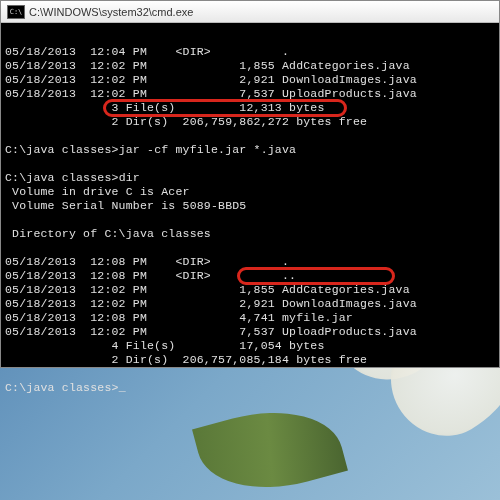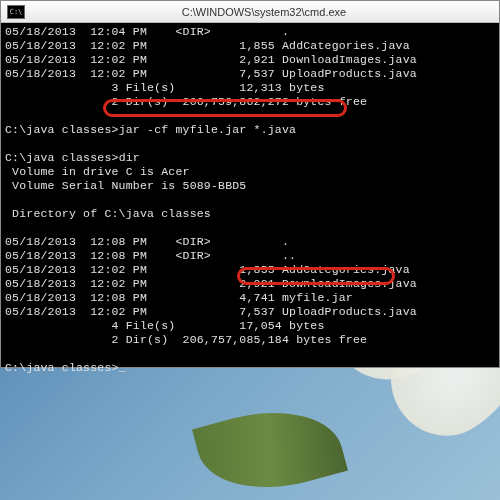--- a/index.html
+++ b/index.html
@@ -70,29 +70,30 @@
       border: 1px solid #666;
       display: flex;
       align-items: center;
       justify-content: center;
       color: #ccc;
       font-size: 7px;
       font-family: monospace;
     }
     .title-text {
       flex: 1;
-      text-align: center;
+      text-align: left;
     }
     .terminal {
       padding: 2px 4px;
       color: #e0e0e0;
       font-size: 11.5px;
       line-height: 14px;
       white-space: pre;
       letter-spacing: 0.2px;
+      margin-top: 20px;
     }
     .highlight-box {
       position: absolute;
       border: 3px solid #d8261c;
       border-radius: 10px;
       background: transparent;
       pointer-events: none;
     }
     .hl1 {
       top: 98px;

